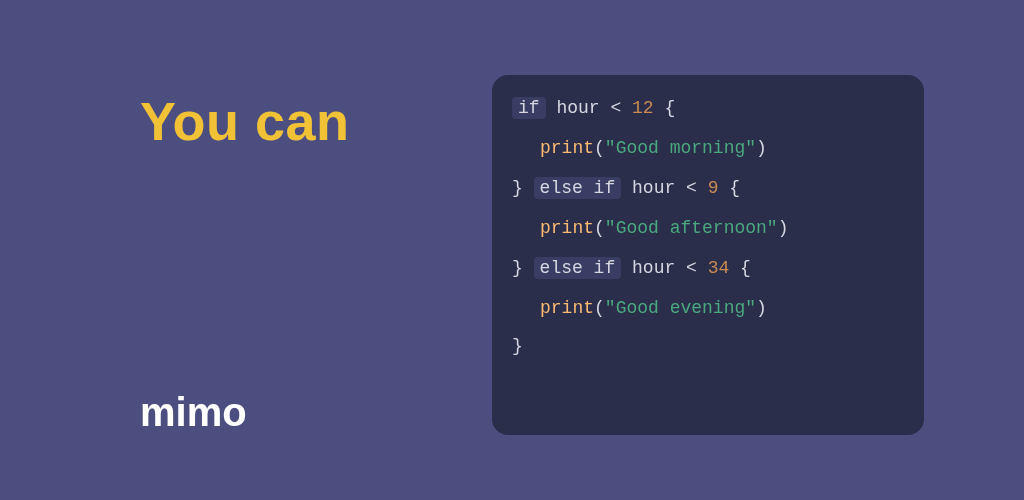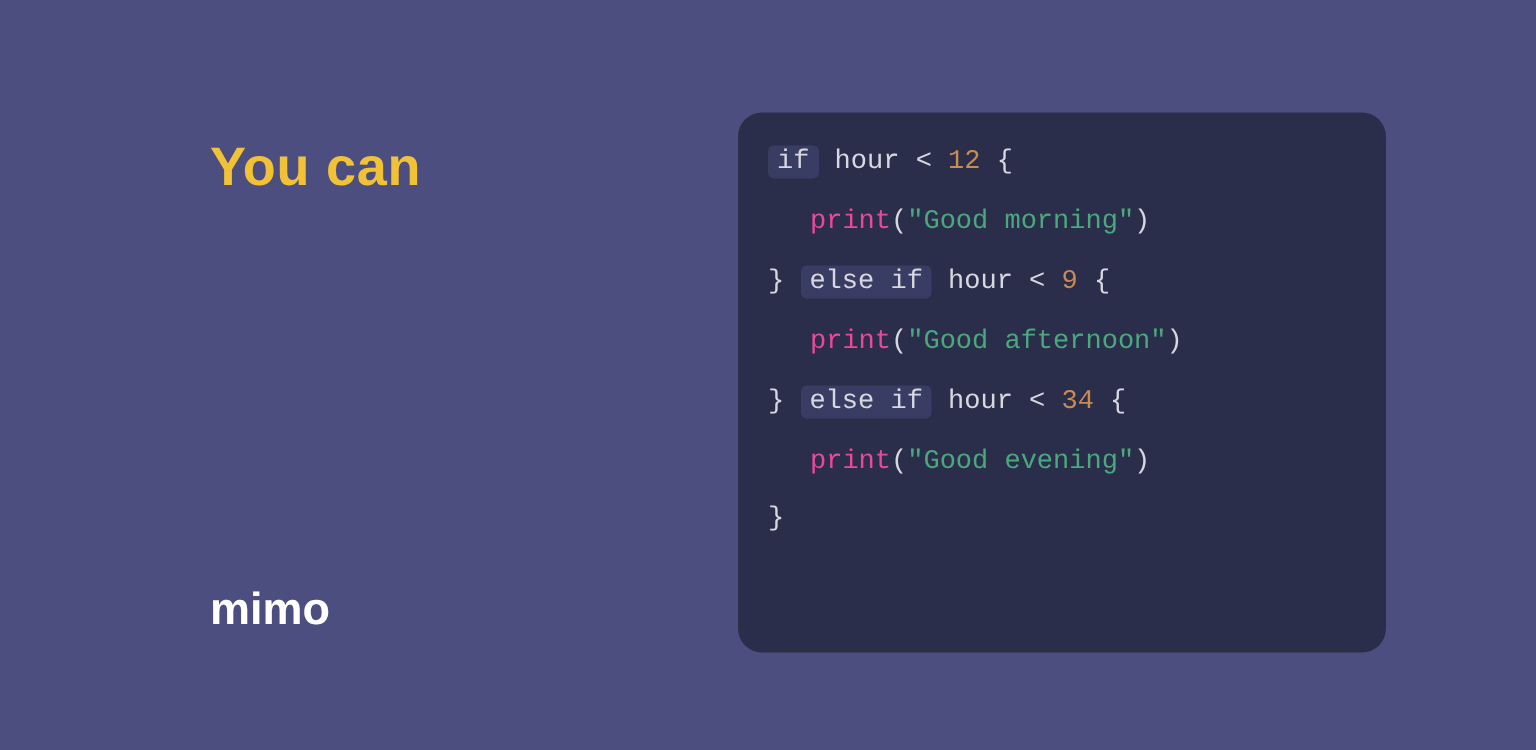--- a/index.html
+++ b/index.html
@@ -10,31 +10,31 @@
     font-family: -apple-system, BlinkMacSystemFont, "Segoe UI", sans-serif;
     position: relative;
     overflow: hidden;
   }
   .headline {
     position: absolute;
     left: 140px;
     top: 88px;
     color: #f2c236;
     font-weight: 700;
-    font-size: 36px;
+    font-size: 54px;
     line-height: 1.25;
     letter-spacing: 0.5px;
   }
   .brand {
     position: absolute;
     left: 140px;
     top: 390px;
     color: #ffffff;
     font-weight: 700;
-    font-size: 30px;
+    font-size: 40px;
     letter-spacing: 0px;
   }
   .code-card {
     position: absolute;
     left: 492px;
     top: 75px;
     width: 432px;
     height: 360px;
     background: #2b2e4a;
     border-radius: 16px;
@@ -53,21 +53,21 @@
   .indent { margin-left: 28px; }
   .kw {
     background: #3a3d63;
     border-radius: 4px;
     padding: 2px 6px;
     color: #d6d7e0;
     display: inline-block;
   }
   .c-plain  { color: #d6d7e0; }
   .c-num    { color: #c98b52; }
-  .c-func   { color: #ec4899; }
+  .c-func   { color: #fdba74; }
   .c-str    { color: #4aa87f; }
   .c-paren  { color: #d6d7e0; }
   .c-brace  { color: #d6d7e0; }
 </style>
 </head>
 <body>
 
 <div class="headline">
   <span>You can</span><br>
 </div>

